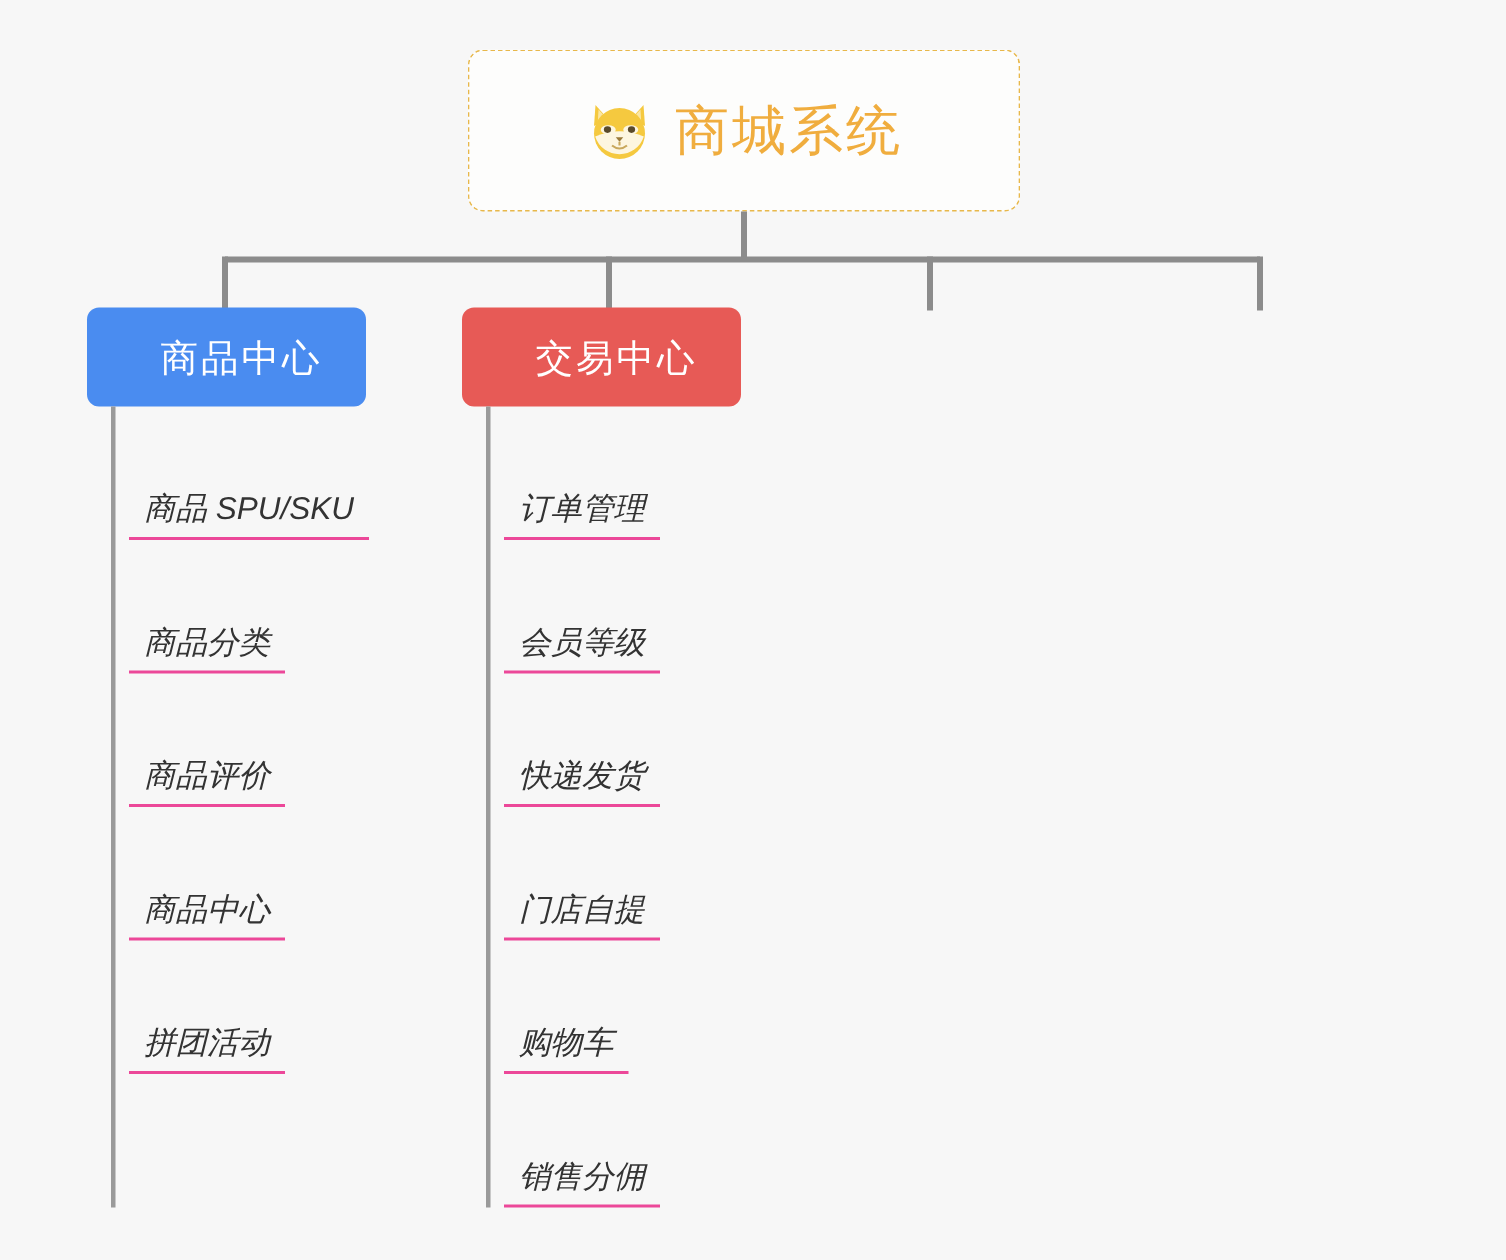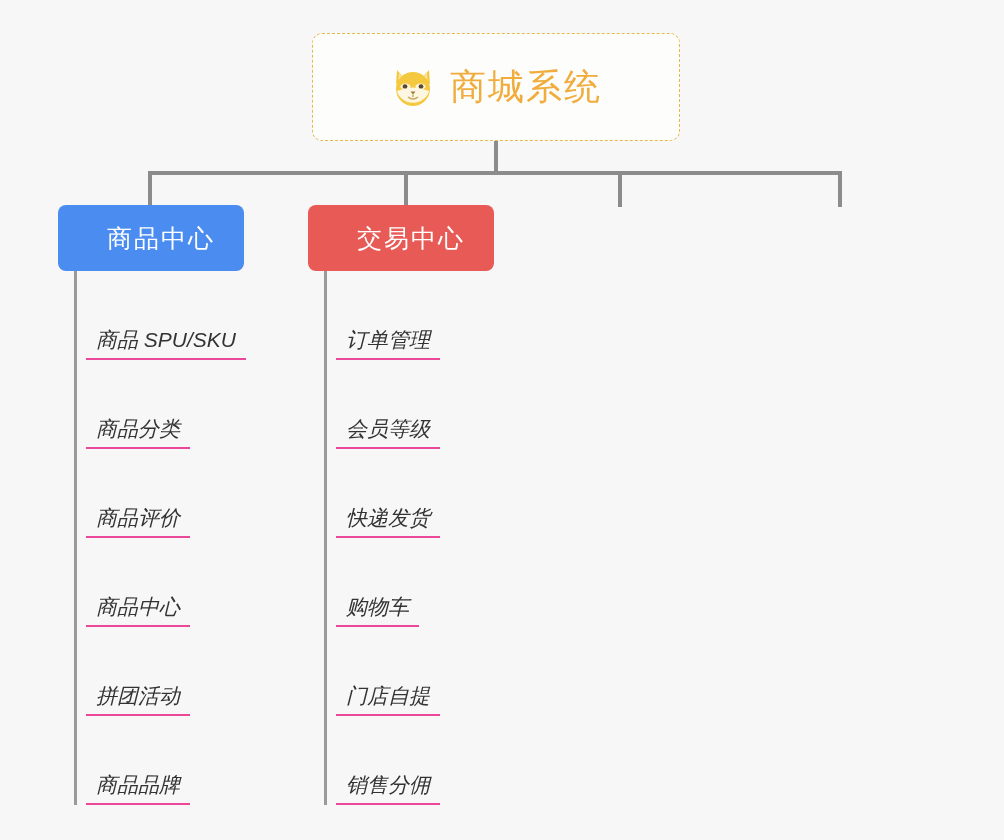--- a/index.html
+++ b/index.html
@@ -165,46 +165,43 @@
         </li>
       <li class="leaf">
           <span class="leaf-label">商品评价</span>
         </li>
       <li class="leaf">
           <span class="leaf-label">商品中心</span>
         </li>
       <li class="leaf">
           <span class="leaf-label">拼团活动</span>
         </li>
-      <li class="leaf">
-          <span class="leaf-label">商品品牌</span>
-        </li>
     </ul>
   </div>
 
   <div class="branch" style="left:308px; width:186px;">
     <div class="branch-head" style="width: 186px; background: rgb(231, 90, 86);">
       <span>交易中心</span>
     </div>
     <div class="trunk" style="left:16px; top:66px; height:534px;"></div>
     <ul class="leaf-list">
       <li class="leaf">
           <span class="leaf-label">订单管理</span>
         </li>
       <li class="leaf">
           <span class="leaf-label">会员等级</span>
         </li>
       <li class="leaf">
           <span class="leaf-label">快递发货</span>
         </li>
       <li class="leaf">
+          <span class="leaf-label">门店自提</span>
+        </li>
+      <li class="leaf">
           <span class="leaf-label">购物车</span>
-        </li>
-      <li class="leaf">
-          <span class="leaf-label">门店自提</span>
         </li>
       <li class="leaf">
           <span class="leaf-label">销售分佣</span>
         </li>
     </ul>
   </div>
 
 
 
 </div>

